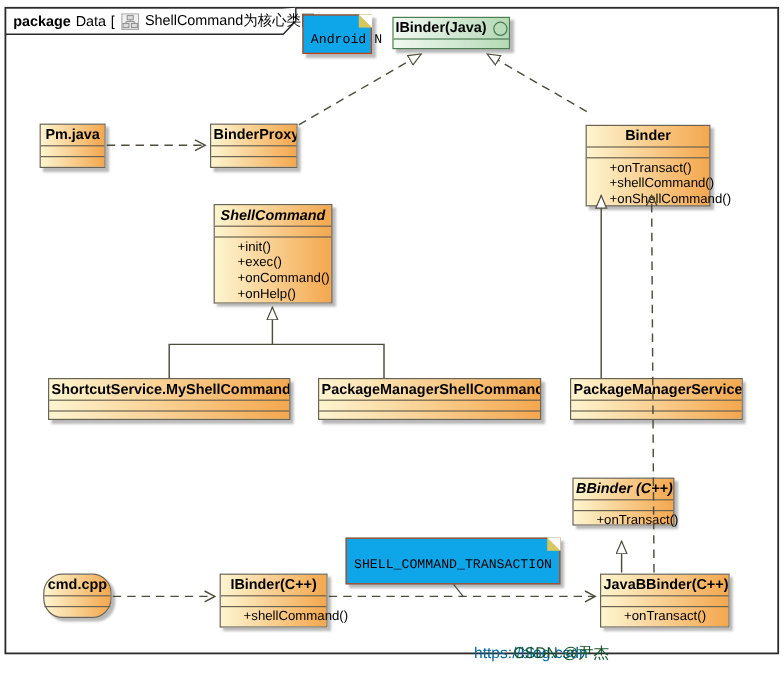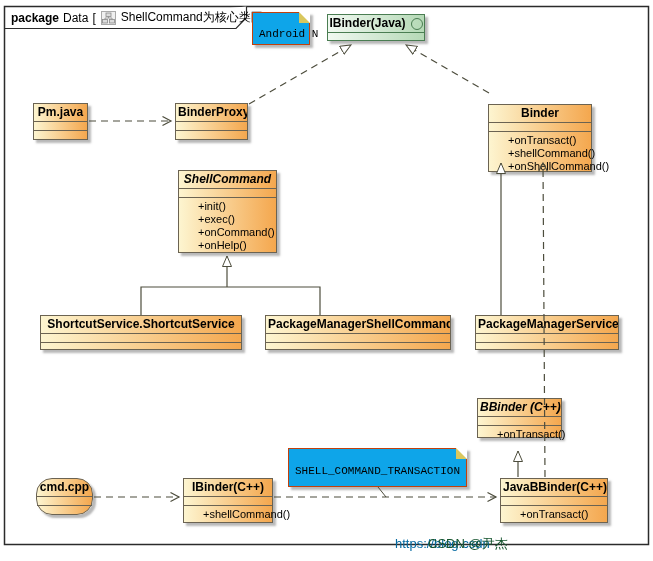--- a/index.html
+++ b/index.html
@@ -134,21 +134,21 @@
   <div class="c-sec"></div>
   <div class="c-methods">
     <div class="m">+init()</div>
     <div class="m">+exec()</div>
     <div class="m">+onCommand()</div>
     <div class="m">+onHelp()</div>
   </div>
 </div>
 
 <div class="uml-class" style="left:40px;top:315px;width:202px;height:35px;">
-  <div class="c-title">ShortcutService.ShortcutService</div>
+  <div class="c-title">ShortcutService.MyShellCommand</div>
   <div class="c-sec"></div>
   <div class="c-sec"></div>
 </div>
 
 <div class="uml-class" style="left:265px;top:315px;width:186px;height:35px;">
   <div class="c-title">PackageManagerShellCommand</div>
   <div class="c-sec"></div>
   <div class="c-sec"></div>
 </div>
 

